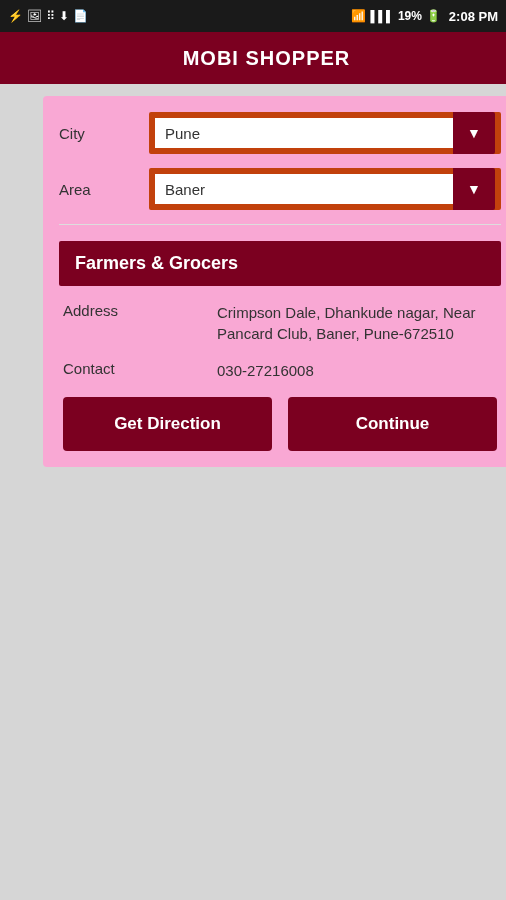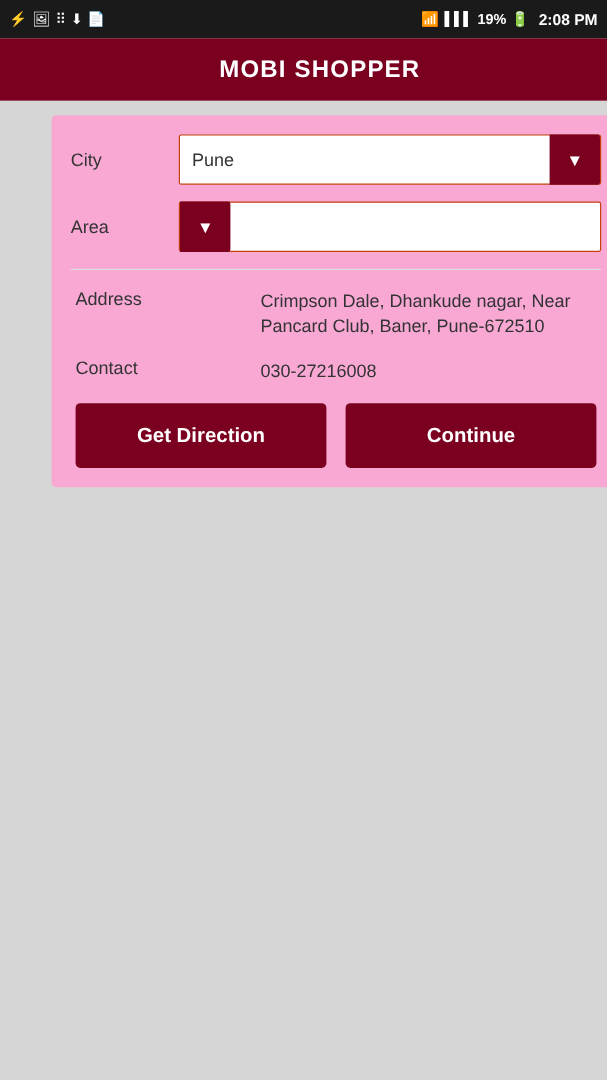--- a/index.html
+++ b/index.html
@@ -91,21 +91,21 @@
     .form-label {
       width: 90px;
       font-size: 15px;
       color: #333;
     }
 
     .dropdown-wrapper {
       flex: 1;
       display: flex;
       align-items: center;
-      border: 1px solid #c2410c;
+      border: 6px solid #c2410c;
       background-color: white;
       height: 42px;
       border-radius: 2px;
     }
 
     .dropdown-text {
       flex: 1;
       padding: 0 10px;
       font-size: 15px;
       color: #333;
@@ -230,26 +230,30 @@
       <span class="form-label">City</span>
       <div class="dropdown-wrapper">
         <span class="dropdown-text">Pune</span>
         <button class="dropdown-arrow-btn"></button>
       </div>
     </div>
 
     <div class="form-row">
       <span class="form-label">Area</span>
       <div class="dropdown-wrapper">
+        <span class="dropdown-text">Baner</span>
         <button class="dropdown-arrow-btn"></button>
       </div>
     </div>
 
     <hr class="section-divider">
 
+    <div class="store-header">
+      <span class="store-title">Farmers &amp; Grocers</span>
+    </div>
 
     <div class="info-row">
       <span class="info-label">Address</span>
       <span class="info-value">Crimpson Dale, Dhankude nagar, Near Pancard Club, Baner, Pune-672510</span>
     </div>
 
     <div class="info-row">
       <span class="info-label">Contact</span>
       <span class="info-value">030-27216008</span>
     </div>

